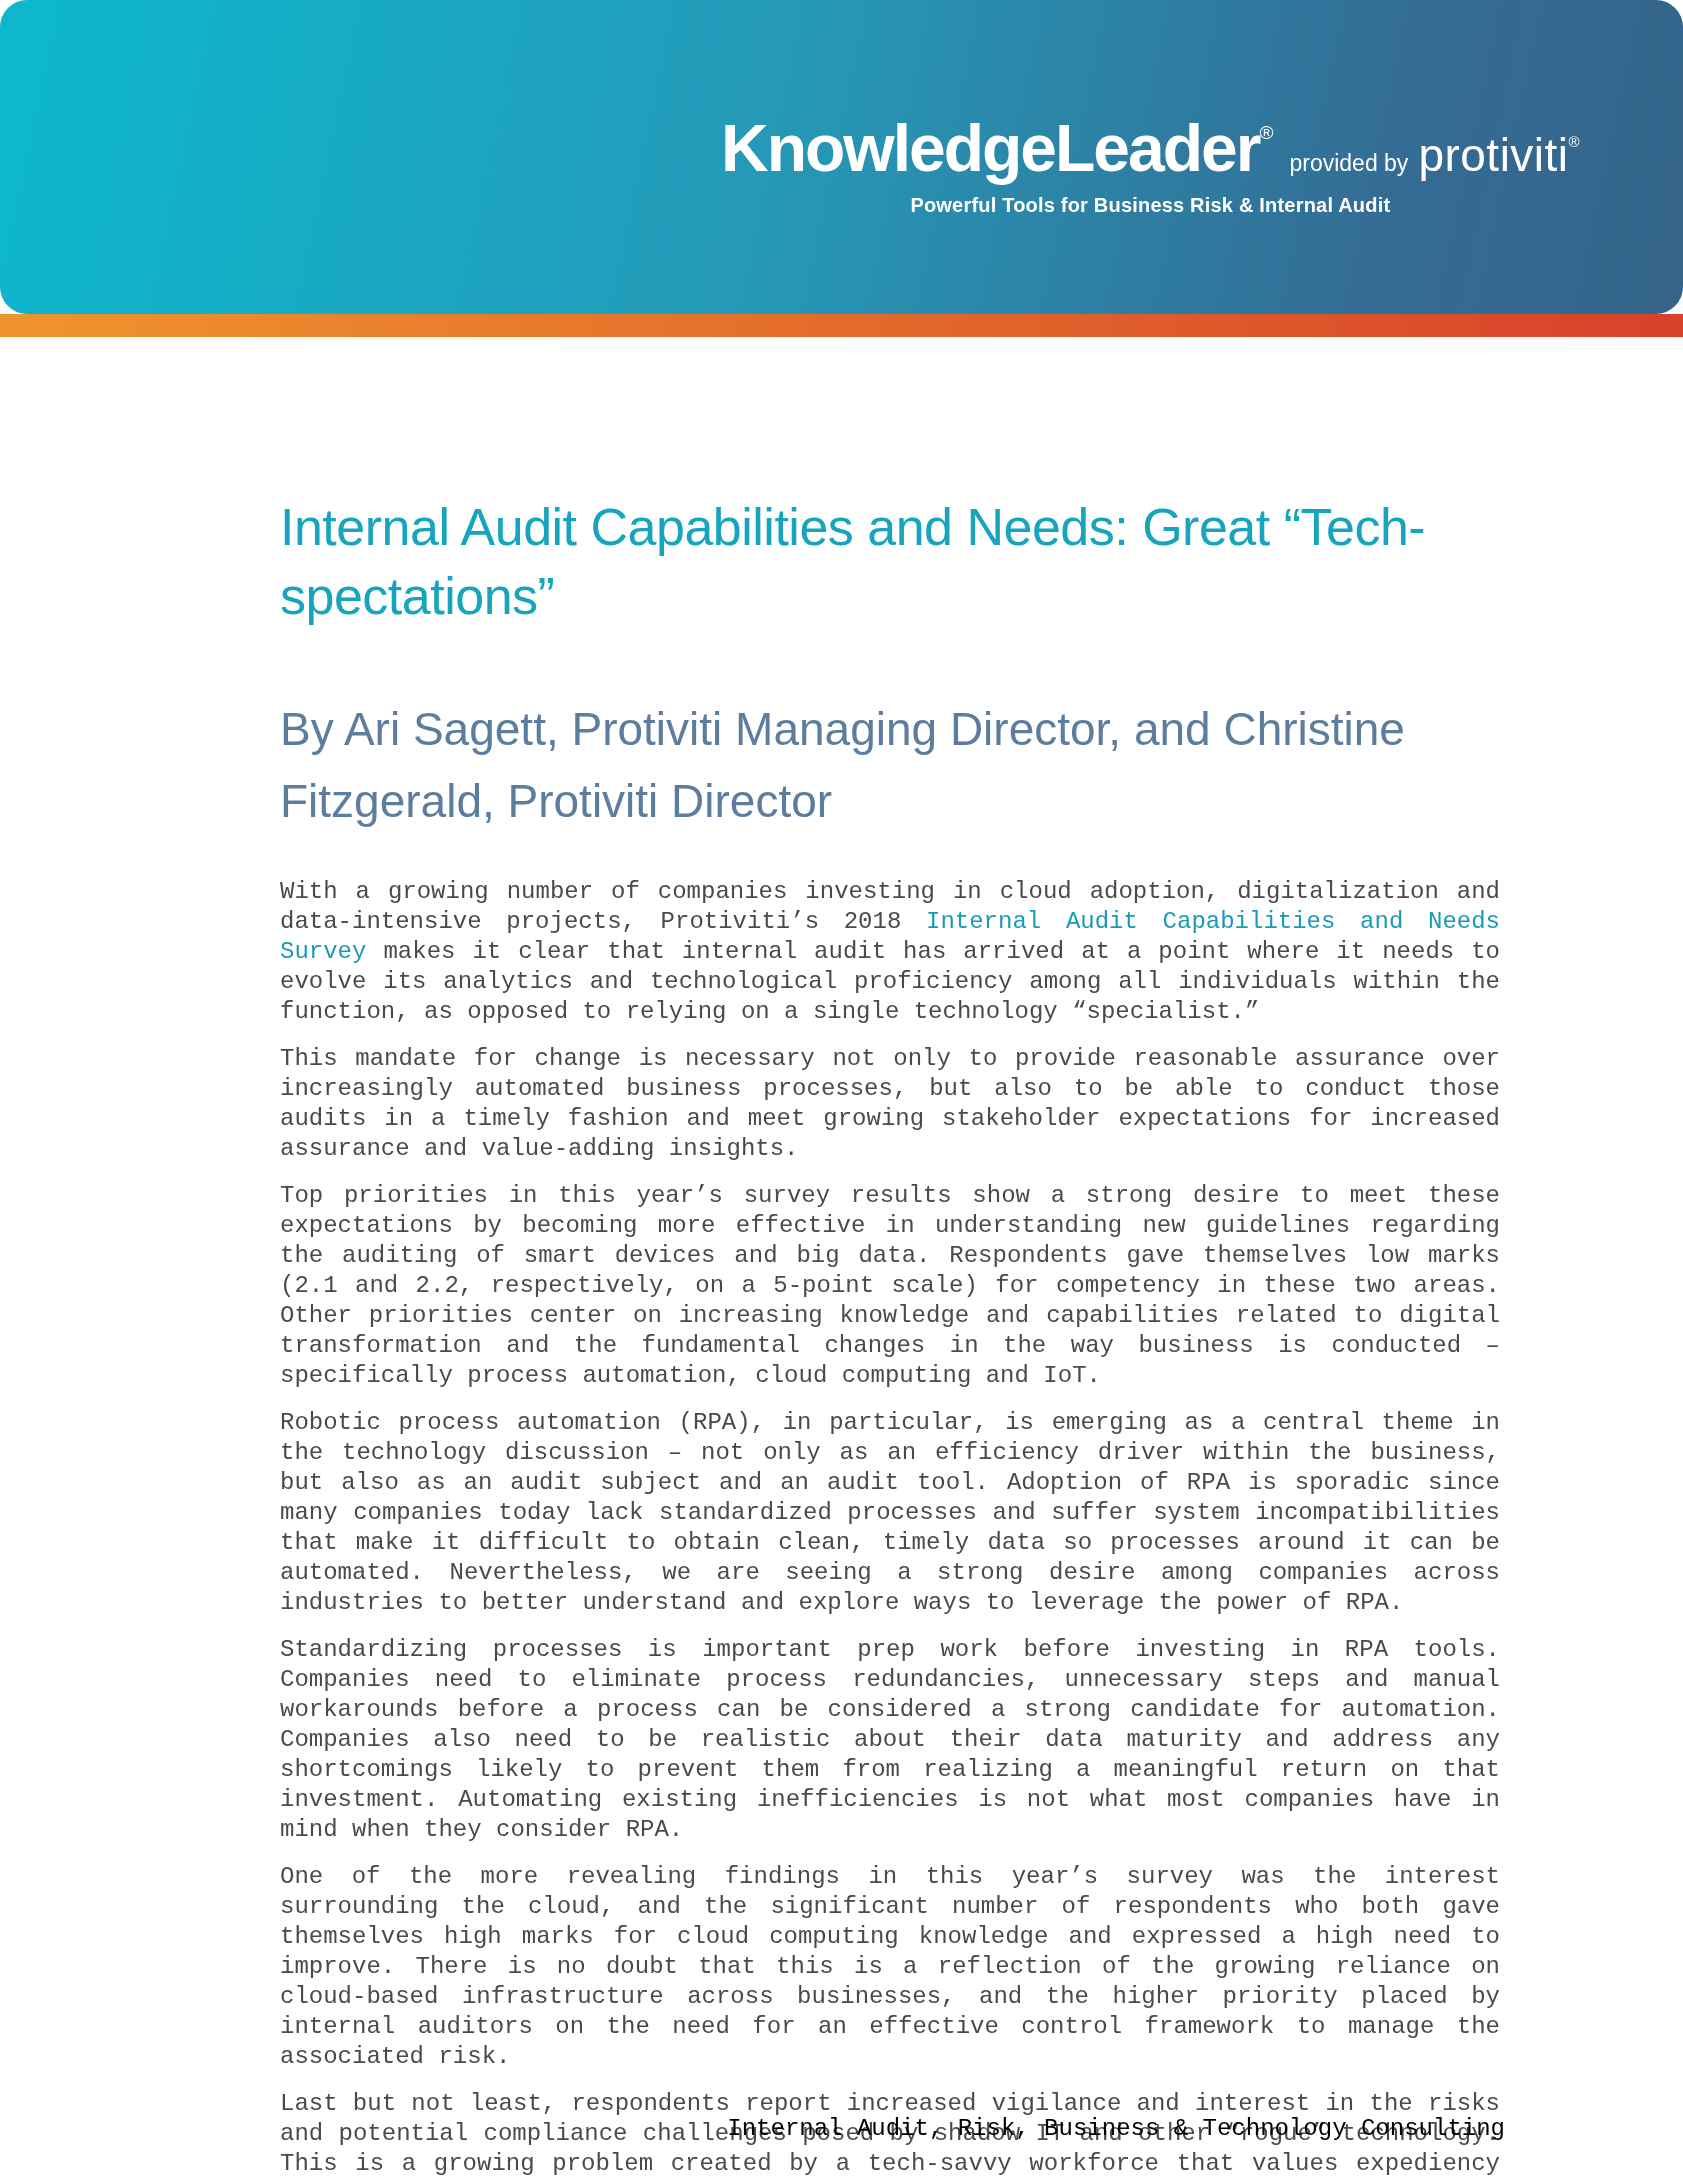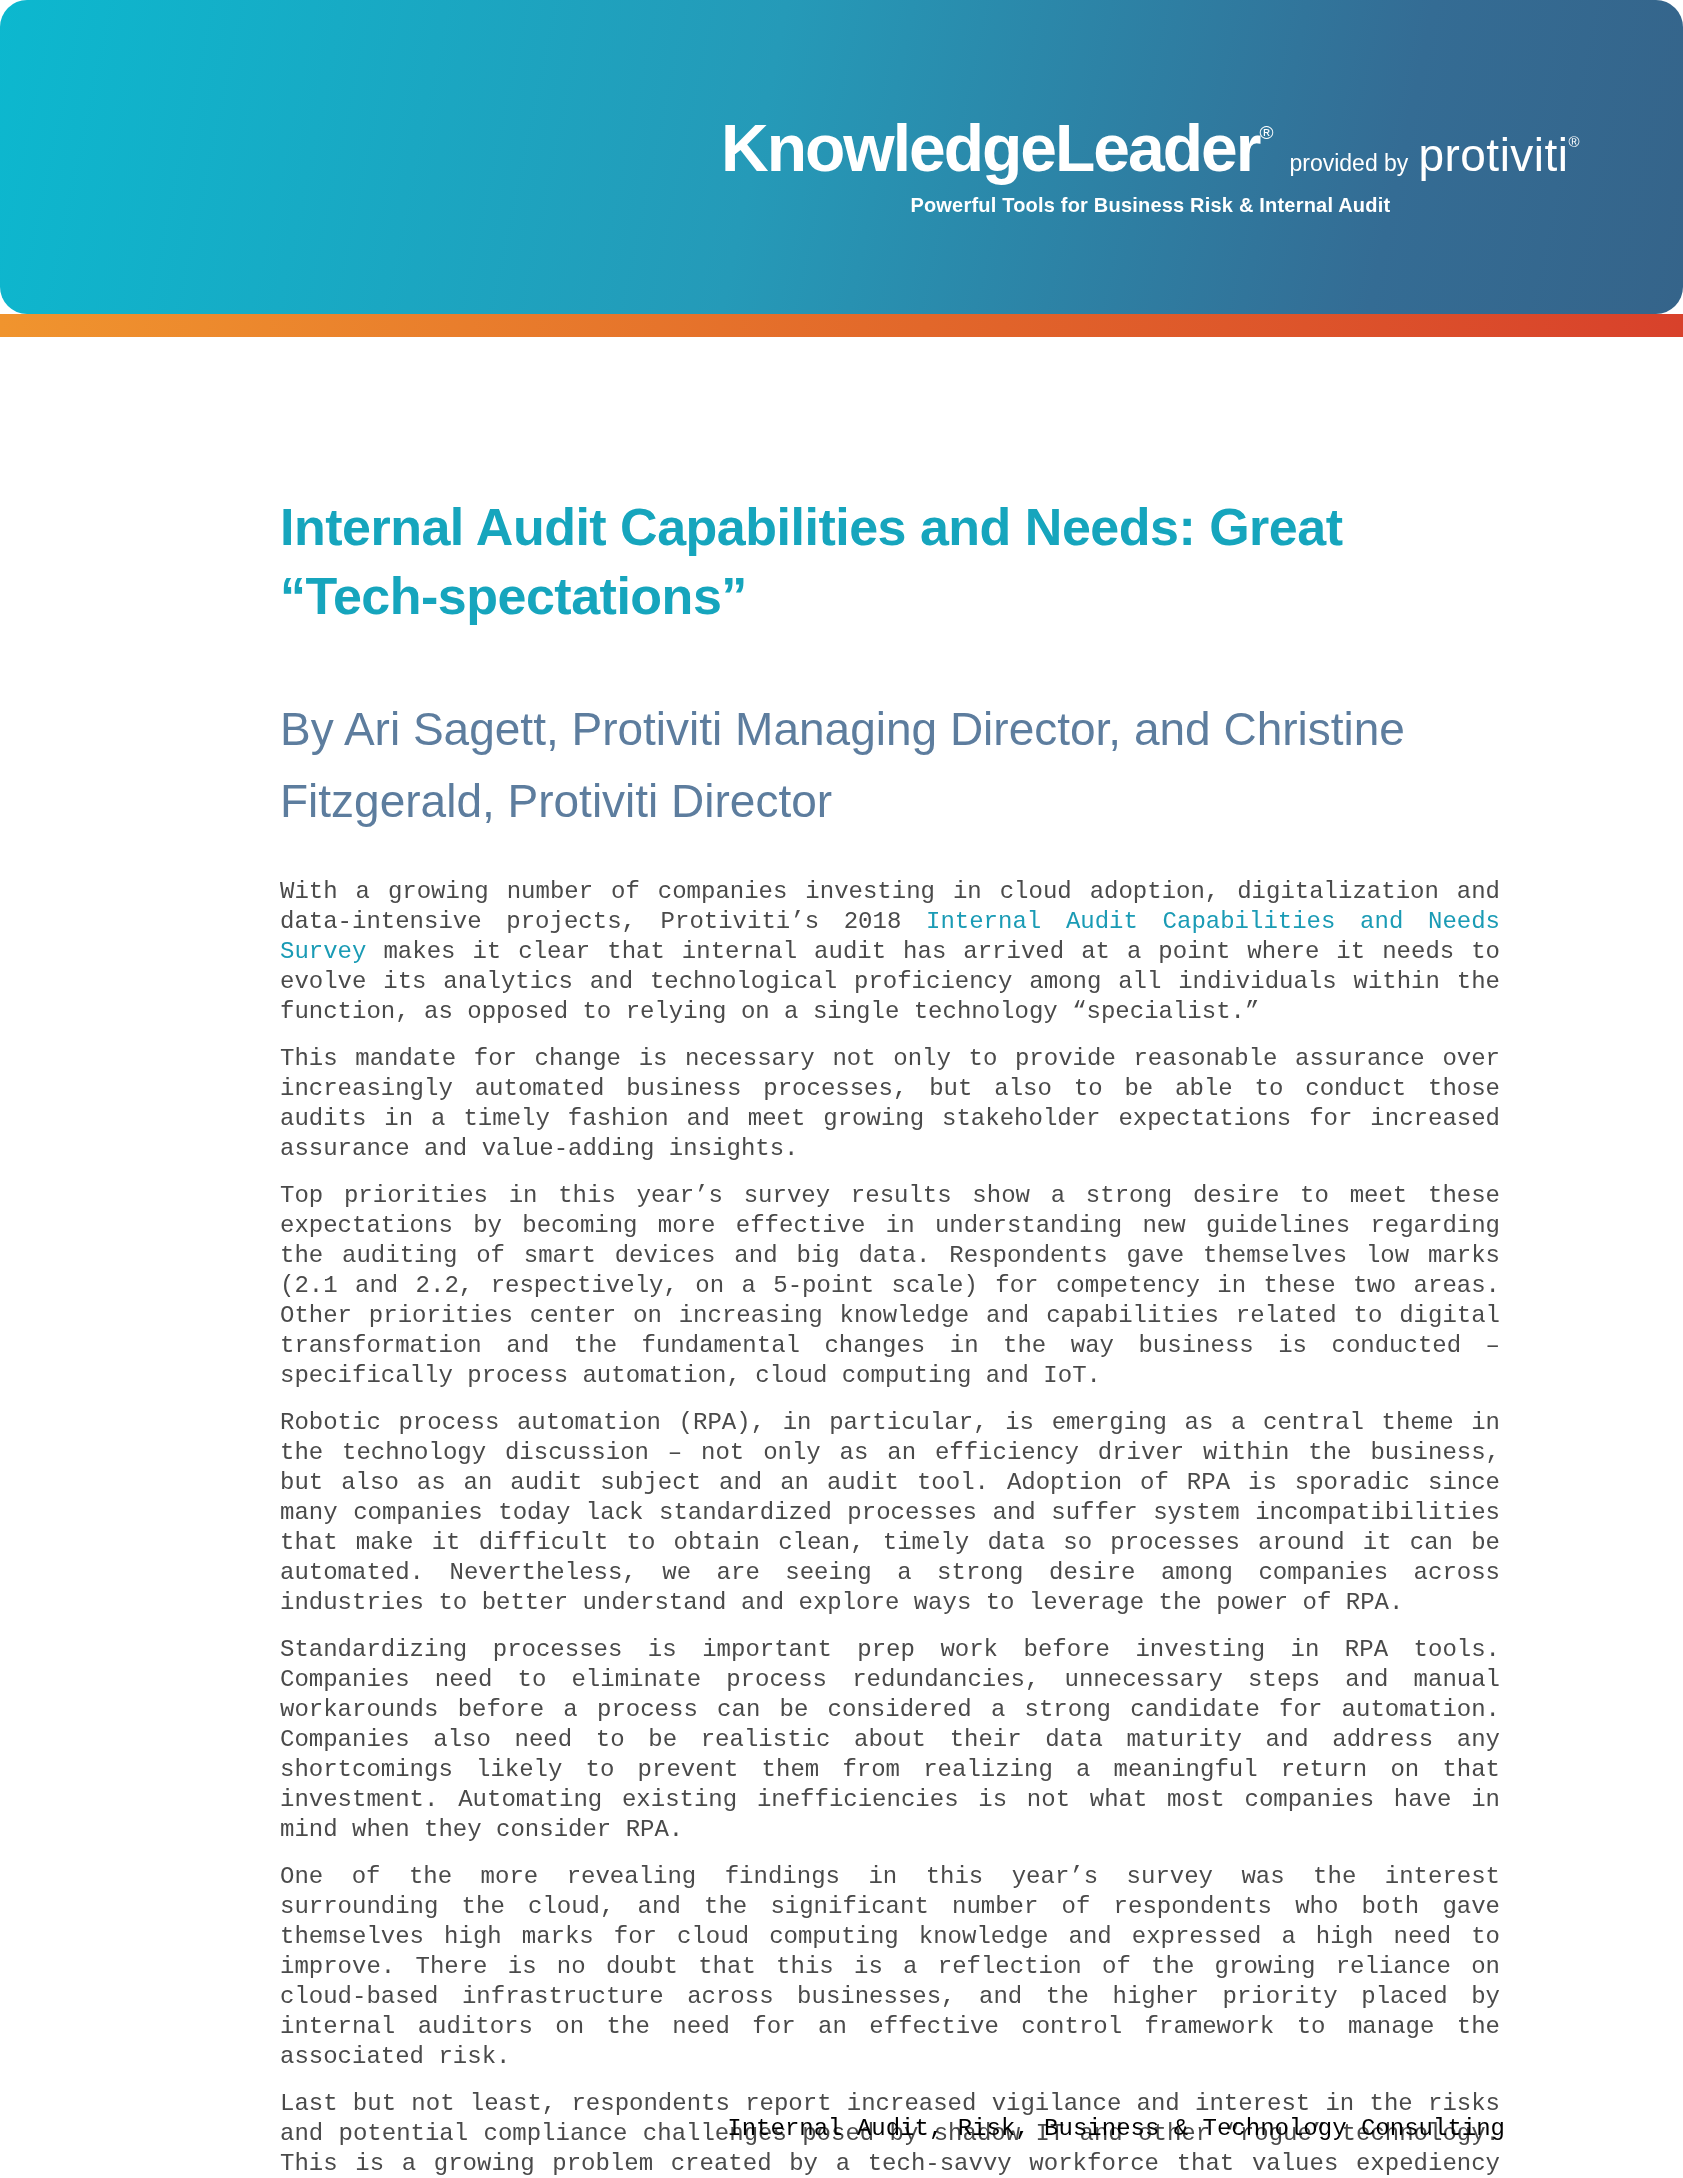--- a/index.html
+++ b/index.html
@@ -76,21 +76,21 @@
   
   .content {
     position: absolute;
     top: 337px;
     left: 280px;
     width: 1220px;
   }
   .article-title {
     margin: 156px 0 8px 0;
     font-size: 52px;
-    font-weight: 700;
+    font-weight: 400;
     line-height: 1.32;
     color: #16a5bd;
     letter-spacing: -0.5px;
   }
   .article-byline {
     margin-top: 64px;
     font-size: 46px;
     font-weight: 400;
     line-height: 1.55;
     color: #5d7d9e;

